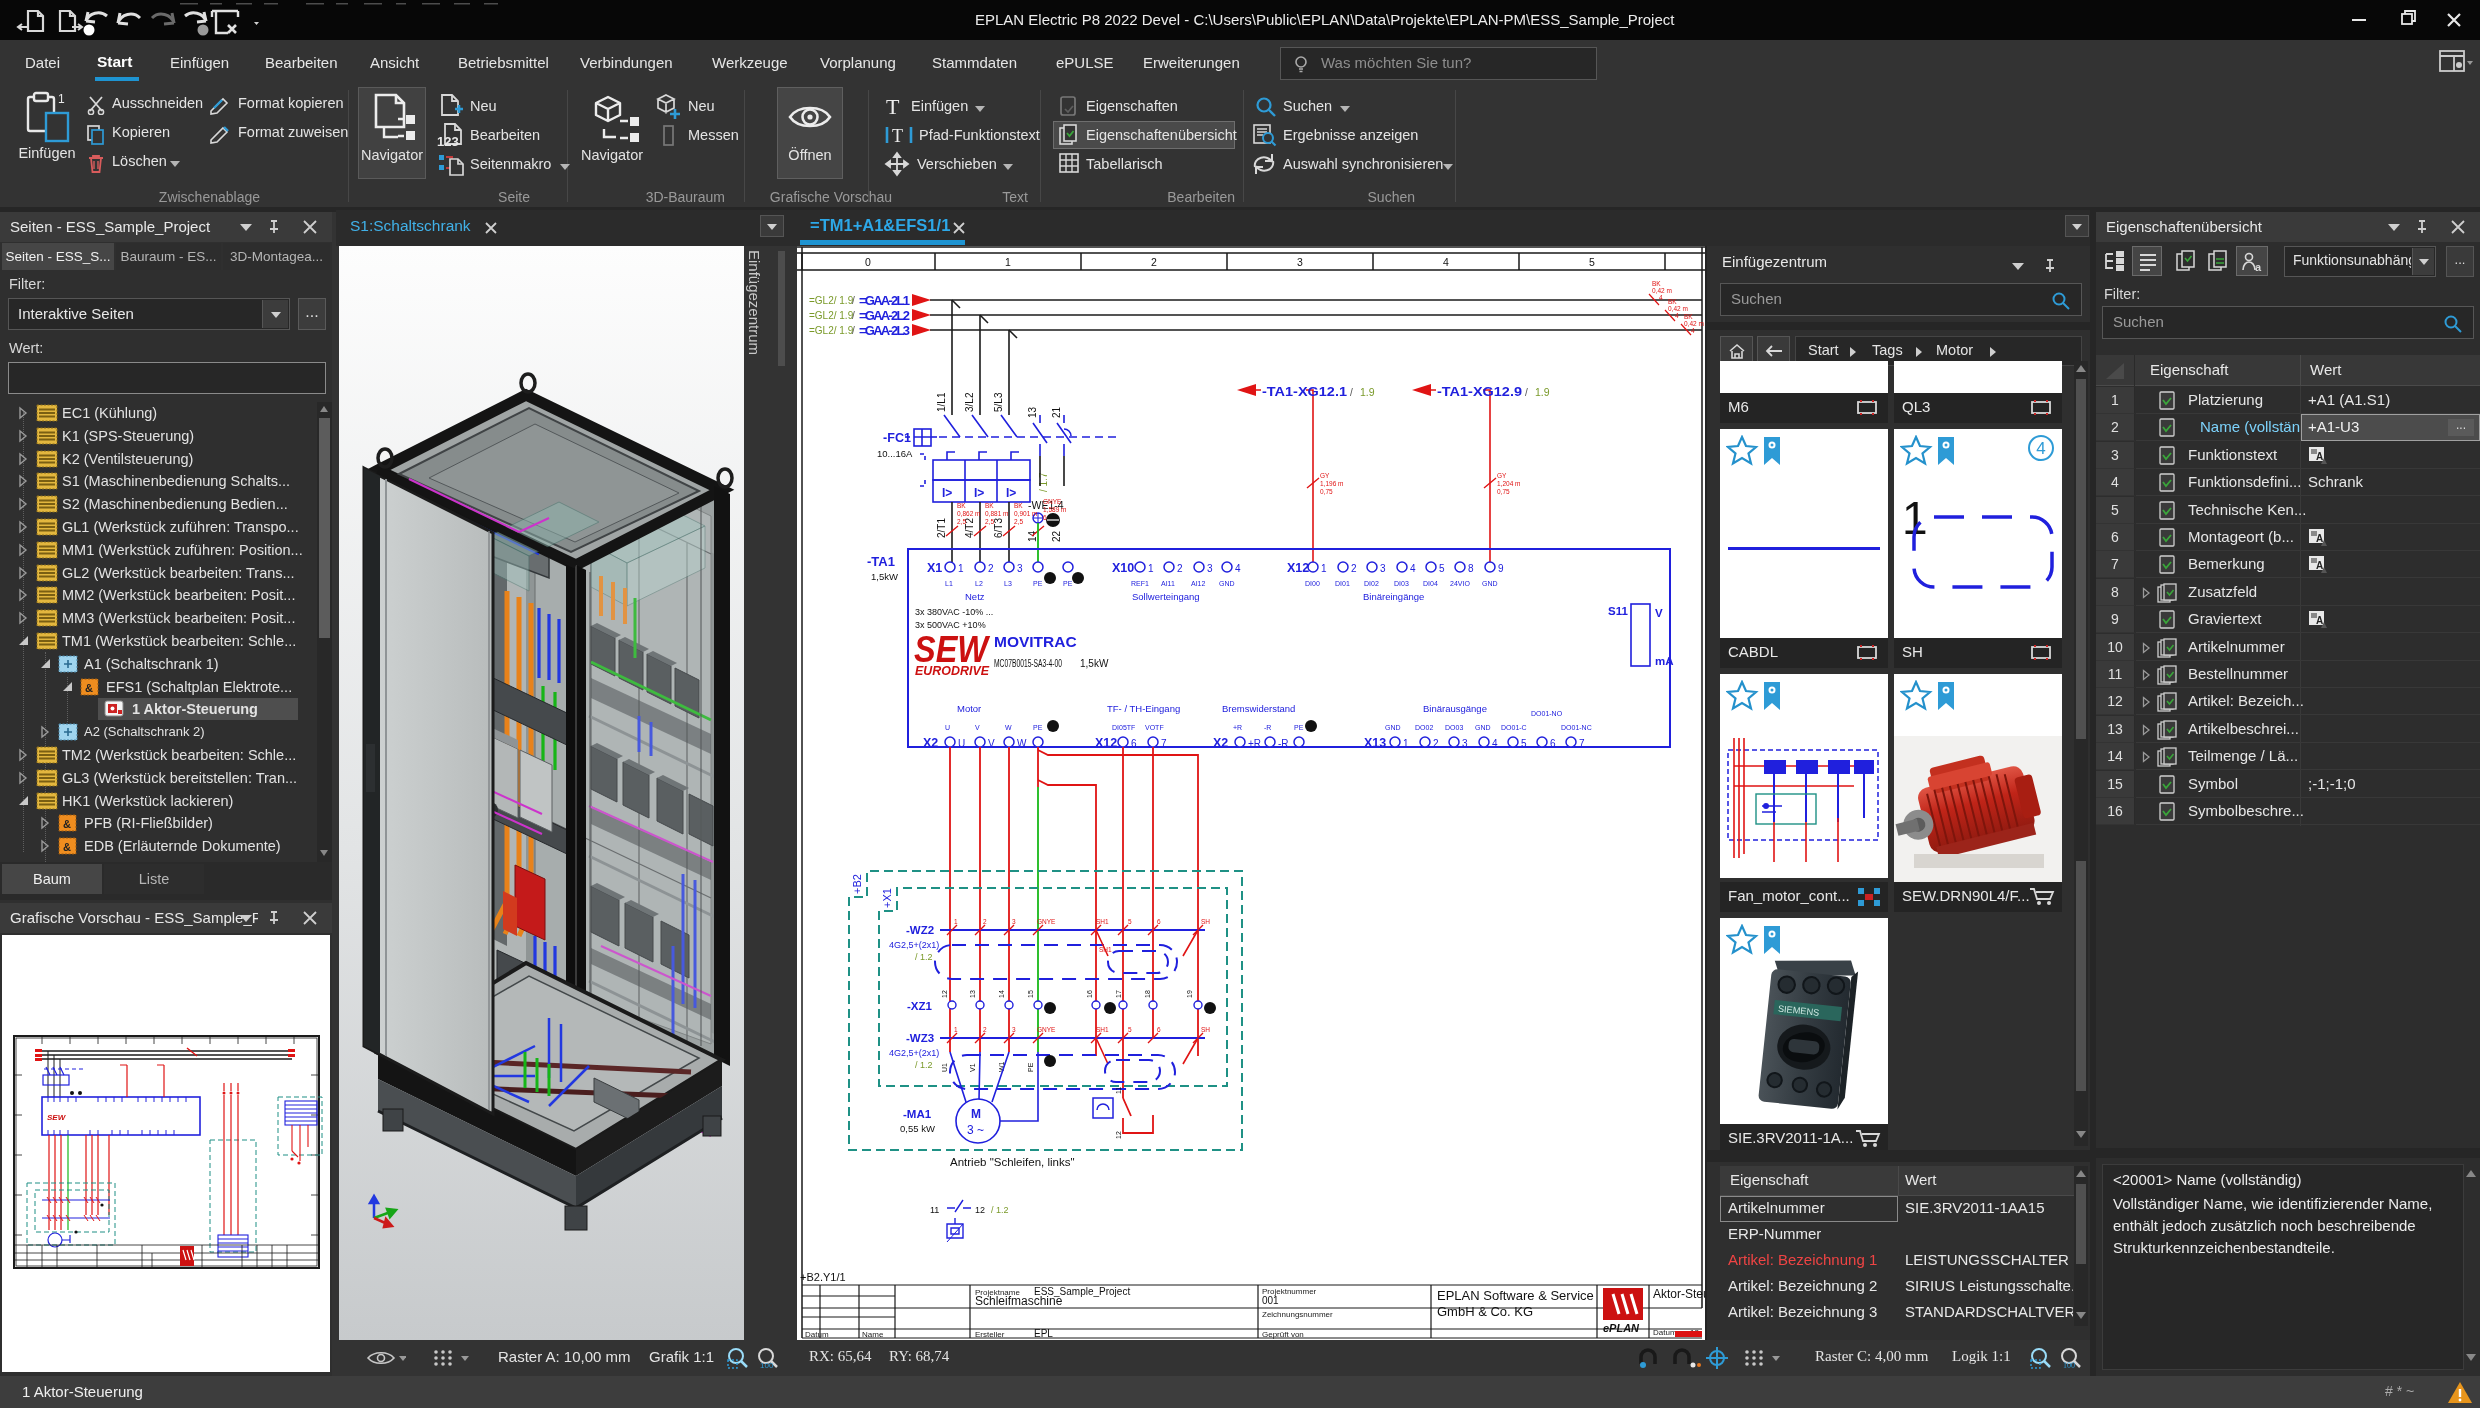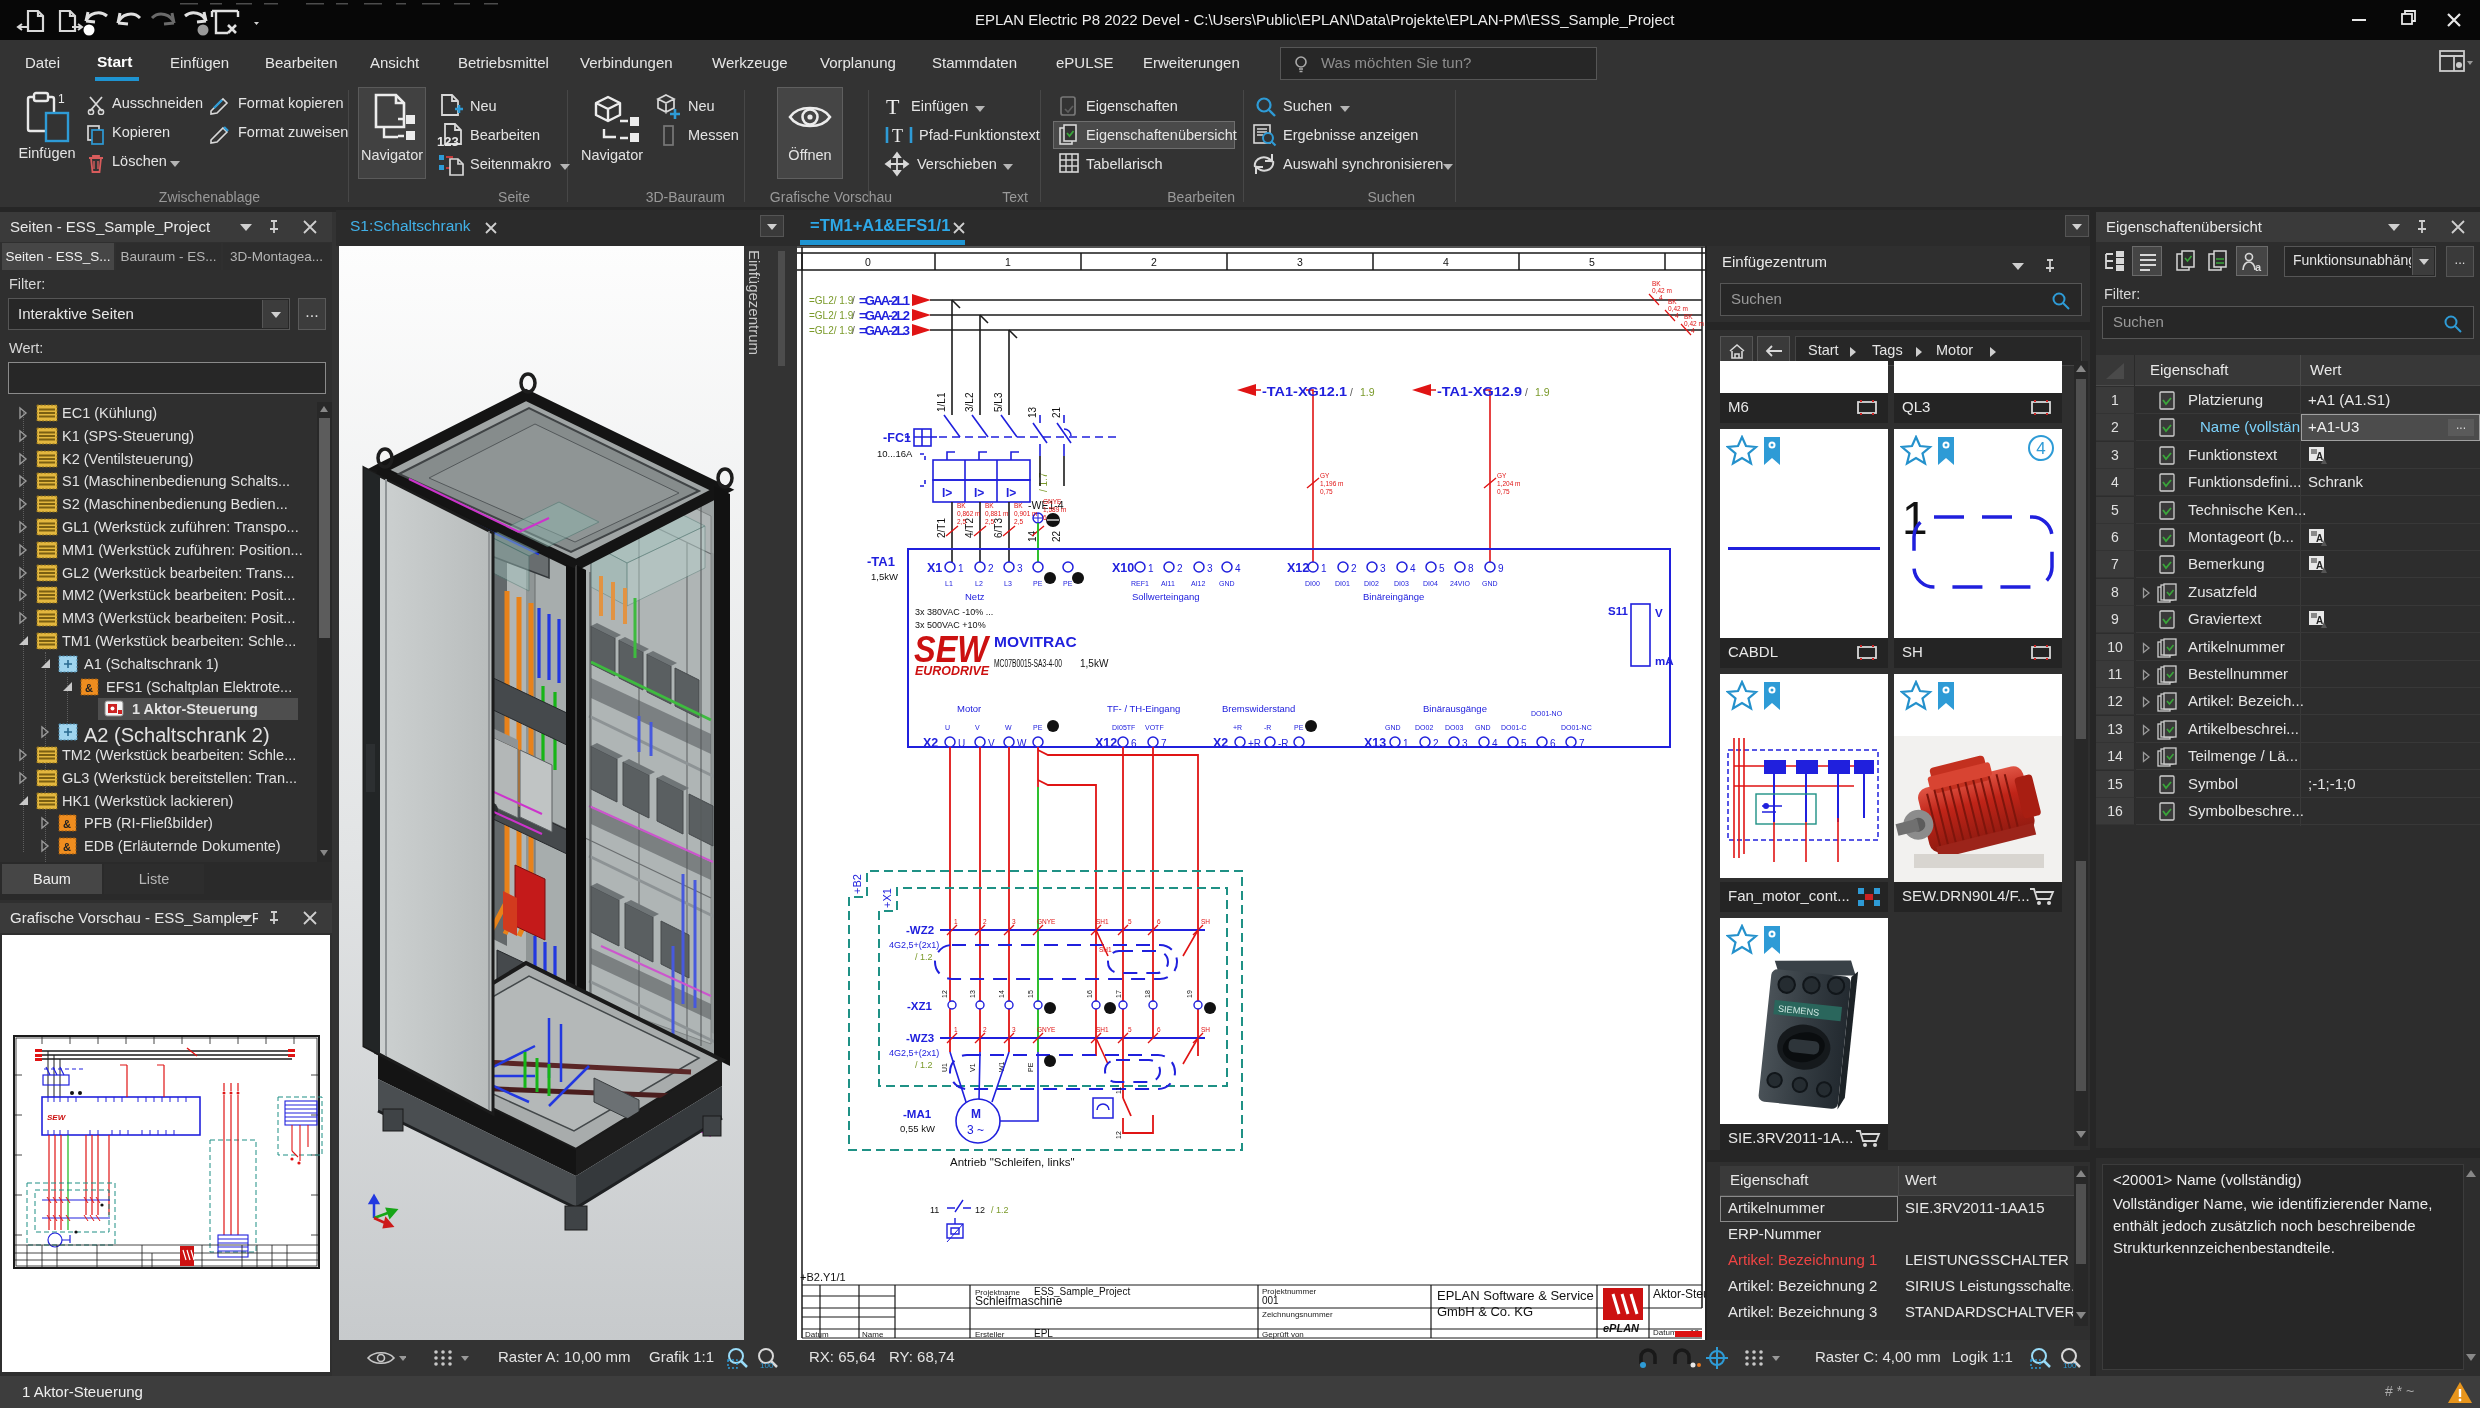--- a/index.html
+++ b/index.html
@@ -405,21 +405,21 @@
         <rect x="14" y="10" width="4" height="4" fill="#cc2222"></rect>
       </svg>
     <div class="abs" style="left:132px;top:299px;font-size:14.5px;color:#e2e2e2;font-weight:bold;white-space:nowrap;">1 Aktor-Steuerung</div>
     <svg class="abs" style="left:40px;top:323px" width="10" height="14" viewBox="0 0 10 14">
         <path d="M2 2l6 5-6 5z" fill="none" stroke="#9a9a9a" stroke-width="1.4"></path>
       </svg>
     <svg class="abs" style="left:58px;top:321px" width="20" height="18" viewBox="0 0 20 18">
         <rect x="1" y="1" width="18" height="16" fill="#9fd4ee" stroke="#4a88aa" stroke-width="1" stroke-dasharray="2 1.5"></rect>
         <path d="M10 5v8M6 9h8" stroke="#2a6a90" stroke-width="1.6"></path>
       </svg>
-    <div class="abs" style="left:84px;top:322px;font-size:20px;color:#e2e2e2;font-weight:normal;white-space:nowrap;">A2 (Schaltschrank 2)</div>
+    <div class="abs" style="left:84px;top:322px;font-size:13px;color:#e2e2e2;font-weight:normal;white-space:nowrap;">A2 (Schaltschrank 2)</div>
     <svg class="abs" style="left:18px;top:346px" width="10" height="14" viewBox="0 0 10 14">
         <path d="M2 2l6 5-6 5z" fill="none" stroke="#9a9a9a" stroke-width="1.4"></path>
       </svg>
     <svg class="abs" style="left:36px;top:344px" width="22" height="18" viewBox="0 0 22 18">
         <rect x="1" y="1" width="20" height="16" fill="#e3b73e" stroke="#8a6d1a" stroke-width="1" stroke-dasharray="2 1.5"></rect>
         <path d="M3 5.5h16M3 9h16M3 12.5h16" stroke="#7a5f12" stroke-width="1.8"></path>
       </svg>
     <div class="abs" style="left:62px;top:345px;font-size:14.5px;color:#e2e2e2;font-weight:normal;white-space:nowrap;">TM2 (Werkstück bearbeiten: Schle...</div>
     <svg class="abs" style="left:18px;top:369px" width="10" height="14" viewBox="0 0 10 14">
         <path d="M2 2l6 5-6 5z" fill="none" stroke="#9a9a9a" stroke-width="1.4"></path>
@@ -1297,21 +1297,21 @@
       <text x="640" y="1054" font-size="13" fill="#111">EPLAN Software &amp; Service</text>
       <text x="640" y="1070" font-size="13" fill="#111">GmbH &amp; Co. KG</text>
       <rect x="806" y="1042" width="40" height="32" fill="#cc1111"></rect>
       <path d="M816 1048l6 20M825 1048l6 20M834 1048l6 20" stroke="#fff" stroke-width="3"></path>
       <text x="806" y="1086" font-size="11" font-weight="bold" font-style="italic" fill="#111">ePLAN</text>
       <text x="856" y="1052" font-size="12" fill="#111">Aktor-Steu</text>
       <rect x="878" y="1085" width="27" height="6" fill="#dd1111"></rect>
     </svg>
   </div>
 
-  <div class="abs" style="left:0;top:1130px;width:1293px;height:36px;background:#333;">
+  <div class="abs" style="left:0;top:1130px;width:1293px;height:36px;background:#333;font-family:Liberation Serif, serif;">
     <div class="abs" style="left:12px;top:8px;font-size:15px;color:#e4e4e4;">RX: 65,64</div>
     <div class="abs" style="left:92px;top:8px;font-size:15px;color:#e4e4e4;">RY: 68,74</div>
     <svg class="abs" style="left:840px;top:6px;" width="66" height="24" viewBox="0 0 66 24">
       <path d="M4 18v-7a7 7 0 0 1 14 0v7" stroke="#191919" stroke-width="3.5" fill="none"></path>
       <circle cx="6" cy="19" r="3" fill="#2e9bd6"></circle>
       <path d="M38 18v-7a7 7 0 0 1 14 0v7" stroke="#191919" stroke-width="3.5" fill="none"></path>
       <circle cx="56" cy="19" r="2.5" fill="#e8e8e8"></circle>
         <circle cx="62" cy="19" r="2" fill="#e87820"></circle>
     </svg>
     <svg class="abs" style="left:905px;top:5px;" width="30" height="26" viewBox="0 0 30 26">

